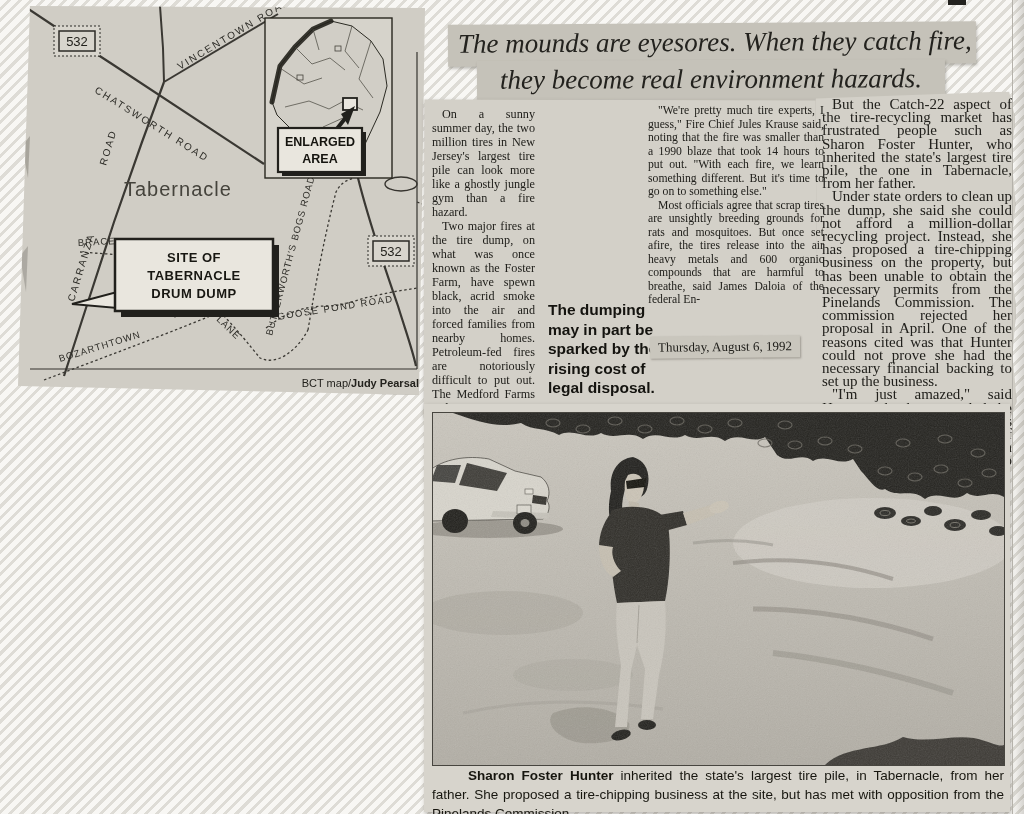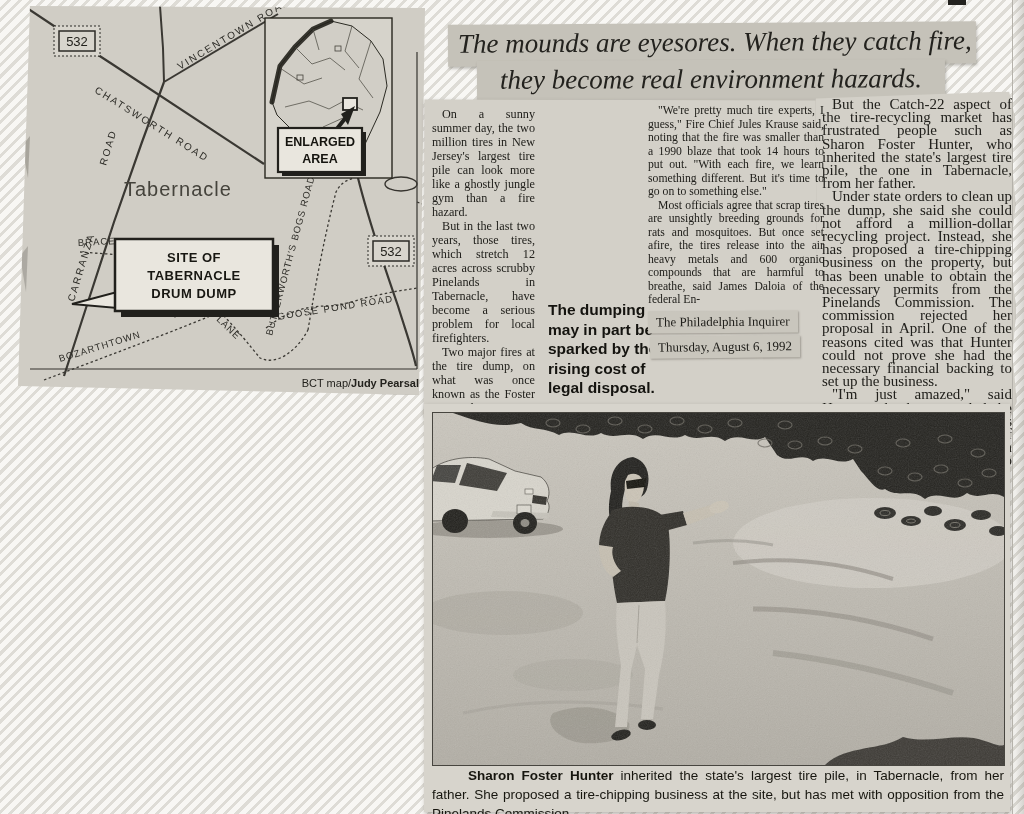--- a/index.html
+++ b/index.html
@@ -154,32 +154,30 @@
 
   <div id="hl1" class="hl-strip">The mounds are eyesores. When they catch fire,</div>
   <div id="hl2" class="hl-strip">they become real environment hazards.</div>
 
   <div id="art-paper" class="paper"></div>
   <div id="col3-paper" class="paper"></div>
 
   <div id="col1" class="news">
     <div id="pq-spacer"></div>
     <p>On a sunny summer day, the two million tires in New Jersey's largest tire pile can look more like a ghostly jungle gym than a fire hazard.</p>
-    <p>But in the last two years, those tires, which stretch 12 acres across scrubby Pinelands in Tabernacle, have become a serious problem for local firefighters.</p>
     <p>Two major fires at the tire dump, on what was once known as the Foster Farm, have spewn black, acrid smoke into the air and forced families from nearby homes. Petroleum-fed fires are notoriously difficult to put out. The Medford Farms Volunteer Fire Department in Tabernacle controlled February's smoky blaze within 10 hours by using foam and soil.</p>
   </div>
 
   <div id="col2" class="news">
     <p>"We're pretty much tire experts, I guess," Fire Chief Jules Krause said, noting that the fire was smaller than a 1990 blaze that took 14 hours to put out. "With each fire, we learn something different. But it's time to go on to something else."</p>
     <p>Most officials agree that scrap tires are unsightly breeding grounds for rats and mosquitoes. But once set afire, the tires release into the air heavy metals and 600 organic compounds that are harmful to breathe, said James Daloia of the federal En-</p>
   </div>
 
   <div id="pullquote">The dumping may in part be sparked by the rising cost of legal disposal.</div>
 
-  <div id="inq1" class="inq-strip">The Philadelphia Inquirer</div>
   <div id="inq2" class="inq-strip">Thursday, August 6, 1992</div>
 
   <div id="col3" class="news">
     <p>But the Catch-22 aspect of the tire-recycling market has frustrated people such as Sharon Foster Hunter, who inherited the state's largest tire pile, the one in Tabernacle, from her father.</p>
     <p>Under state orders to clean up the dump, she said she could not afford a million-dollar recycling project. Instead, she has proposed a tire-chipping business on the property, but has been unable to obtain the necessary permits from the Pinelands Commission. The commission rejected her proposal in April. One of the reasons cited was that Hunter could not prove she had the necessary financial backing to set up the business.</p>
     <p>"I'm just amazed," said Hunter, who has appealed the decision. "It [the tire pile] is important enough for a lot of people to be aggravated when there's a fire, but not enough to be solved."</p>
   </div>
 
   <div id="photo-paper" class="paper"></div>
 

